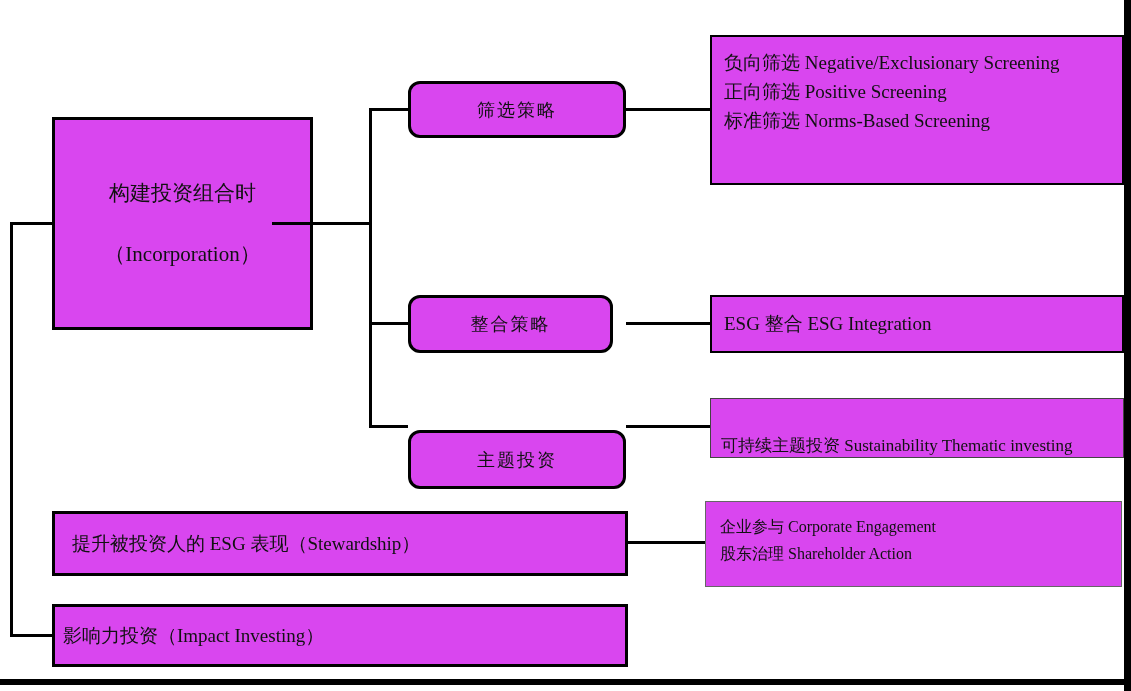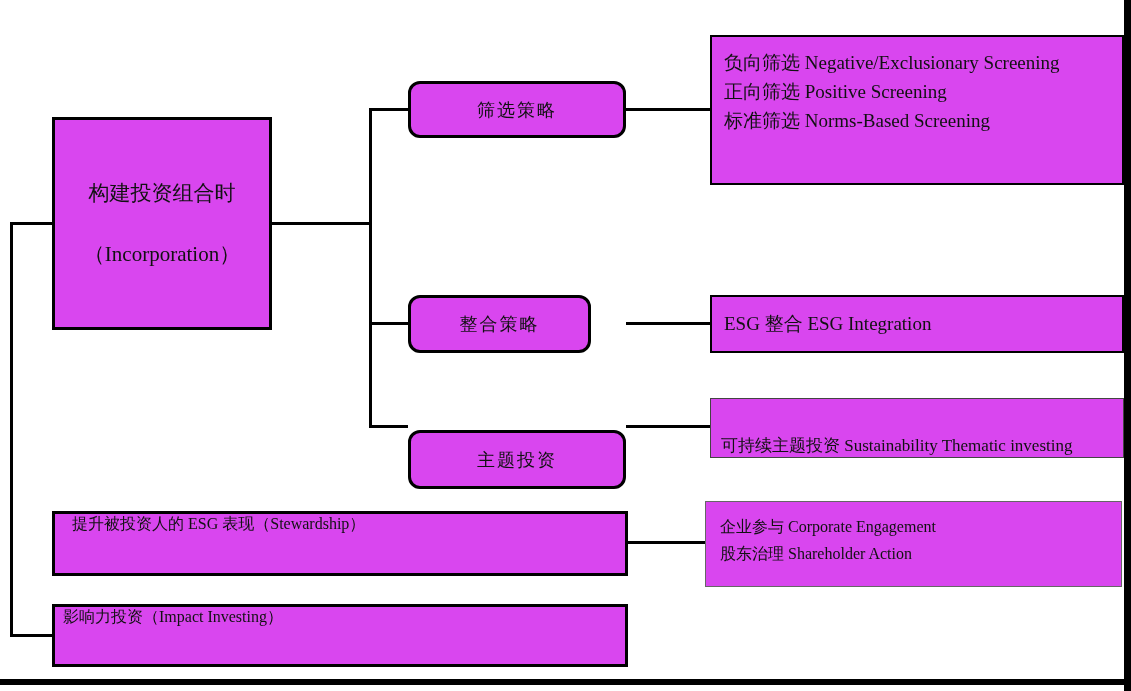--- a/index.html
+++ b/index.html
@@ -14,43 +14,43 @@
   .thin-gray{border:1.5px solid #666;}
   .rounded{
     border:3px solid #000;border-radius:12px;
     display:flex;align-items:center;justify-content:center;
     font-size:18px;letter-spacing:2px;
   }
   .center-col{
     display:flex;flex-direction:column;align-items:center;justify-content:center;
     text-align:center;font-size:21px;line-height:33px;
   }
-  .vcenter{display:flex;font-size:16px;}
+  .vcenter{display:flex;align-items:center;font-size:19px;}
   .detail-lines{font-size:19px;line-height:29px;padding:11px 10px 0 12px;}
   .detail-center{display:flex;align-items:center;font-size:19px;padding-left:12px;}
   .detail-center-sm{display:flex;align-items:center;font-size:17px;padding-left:10px;}
   .detail-lines-sm{font-size:16px;line-height:27px;padding:11px 4px 0 14px;}
   .line{position:absolute;background:#000;}
   .edge{position:absolute;background:#000;}
 </style>
 </head>
 <body>
 
 <div class="canvas">
 
-  <div class="box solid3 center-col" style="left:52px;top:117px;width:220px;height:213px;gap:28px;">
+  <div class="box solid3 center-col" style="left:52px;top:117px;width:261px;height:213px;gap:28px;">
     <div>构建投资组合时</div>
     <div>（Incorporation）</div>
   </div>
 
   <div class="box rounded" style="left:408px;top:81px;width:218px;height:57px;">
     <span>筛选策略</span>
   </div>
 
-  <div class="box rounded" style="left:408px;top:295px;width:183px;height:58px;">
+  <div class="box rounded" style="left:408px;top:295px;width:205px;height:58px;">
     <span>整合策略</span>
   </div>
 
   <div class="box rounded" style="left:408px;top:398px;width:218px;height:59px;margin-top:32px;">
     <span>主题投资</span>
   </div>
 
   <div class="box solid2 detail-lines" style="left:710px;top:35px;width:414px;height:150px;">
     <div>负向筛选  Negative/Exclusionary Screening</div>
     <div>正向筛选  Positive Screening</div>

